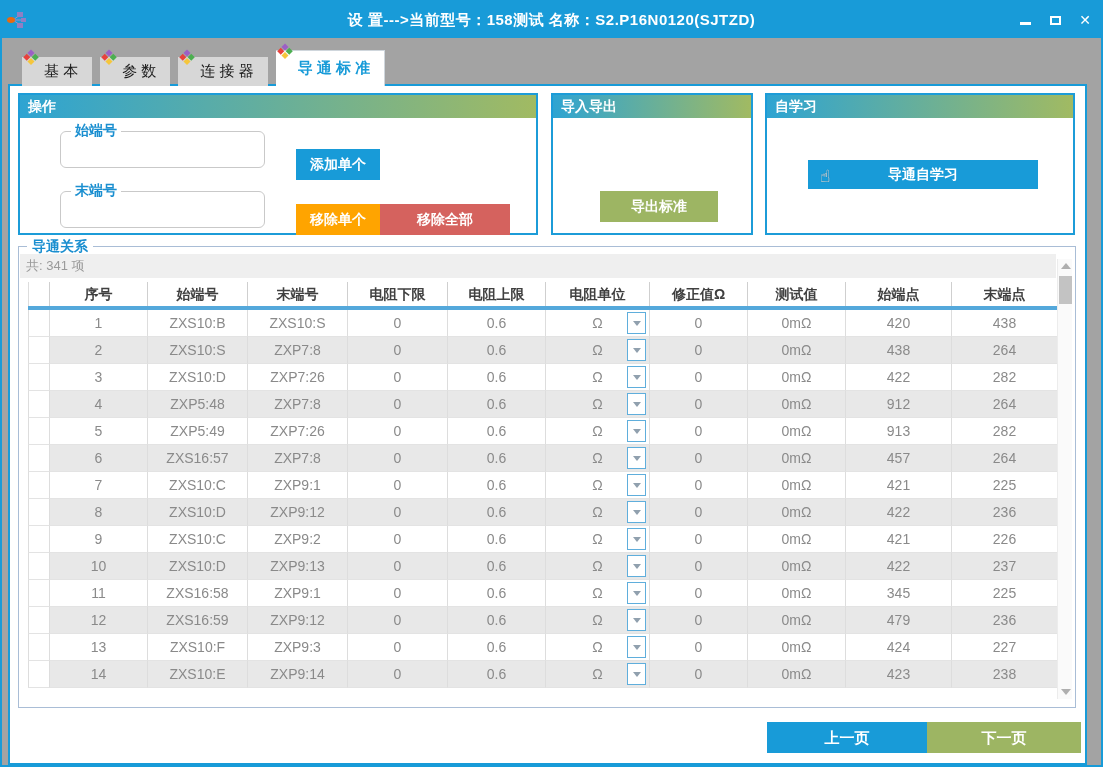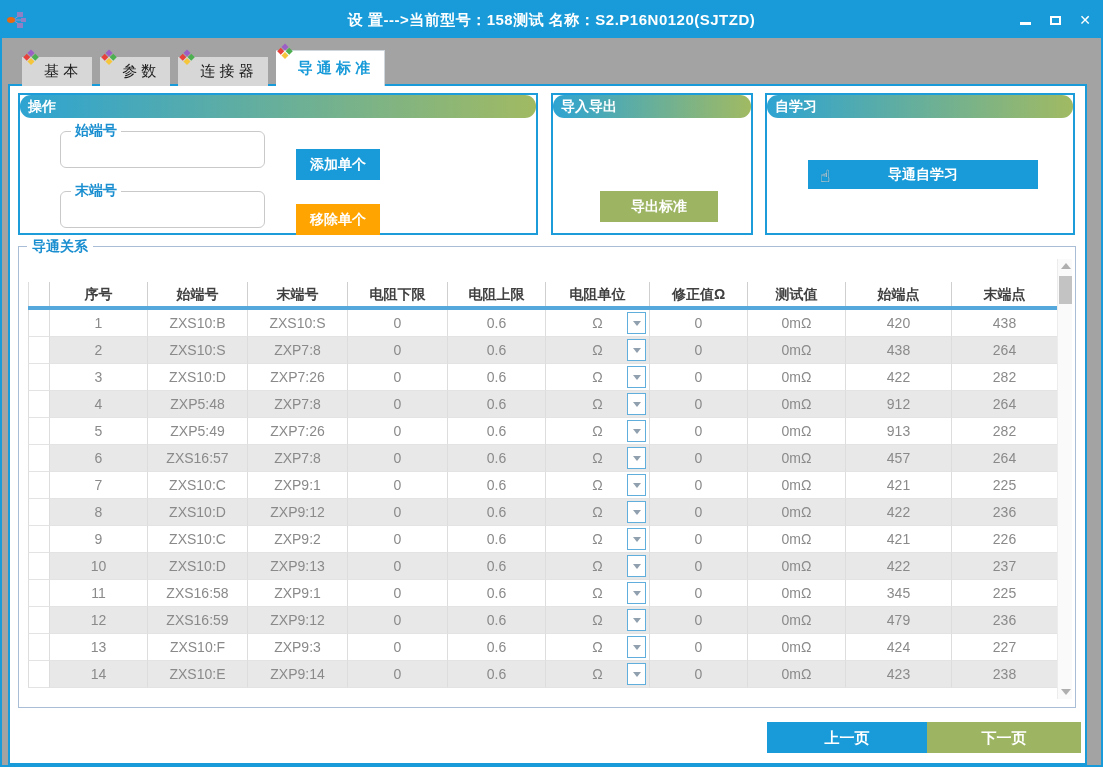--- a/index.html
+++ b/index.html
@@ -58,21 +58,21 @@
   .page {
     position:absolute; left:6px; top:82px; width:1079px; bottom:0;
     border:2px solid #189BD8; background:#fff;
   }
 
   
   .panel { position:absolute; border:2px solid #1C9CD8; background:#fff; }
   .panel-header {
     height:23px; line-height:23px; padding-left:8px;
     background:linear-gradient(90deg,#2EA4D2 0%, #A1BA62 100%);
-    color:#fff; font-size:14px; font-weight:bold;border-radius:11px;
+    color:#fff; font-size:14px; font-weight:bold;
   }
   .panel-body { position:relative; height:calc(100% - 23px); }
 
   .p-operation { left:8px;  top:7px; width:520px; height:142px; }
   .p-impexp    { left:541px; top:7px; width:202px; height:142px; }
   .p-learn     { left:755px; top:7px; width:310px; height:142px; }
 
   .group {
     position:absolute; left:40px; width:205px; height:46px;
     border:1px solid #C9C9C9; border-radius:6px; background:#fff; padding:2px 6px;
@@ -254,20 +254,21 @@
         </fieldset>
         <fieldset class="group g-end">
           <legend>末端号</legend>
           <input type="text" value="" style="">
         </fieldset>
         <div class="op-row op-row1">
           <button class="btn btn-blue b1">添加单个</button>
         </div>
         <div class="op-row op-row2">
           <button class="btn btn-orange b1">移除单个</button>
+          <button class="btn btn-red b2">移除全部</button>
         </div>
       </div>
     </div>
 
     <div class="panel p-impexp">
       <div class="panel-header">导入导出</div>
       <div class="panel-body">
         <button class="btn btn-green ie-btn ie-export">导出标准</button>
       </div>
     </div>
@@ -277,20 +278,21 @@
       <div class="panel-body">
         <button class="btn btn-blue learn-btn">
           <span class="hand-icon">☝</span>
           <span>导通自学习</span>
         </button>
       </div>
     </div>
 
     <div class="relation-group">
       <div class="relation-title">导通关系</div>
+      <div class="count-bar">共: 341 项</div>
 
       <div class="table">
         <div class="thead">
           <div class="hcell h-ind c-ind"></div>
           <div class="hcell c0">序号</div>
           <div class="hcell c1">始端号</div>
           <div class="hcell c2">末端号</div>
           <div class="hcell c3">电阻下限</div>
           <div class="hcell c4">电阻上限</div>
           <div class="hcell c5">电阻单位</div>

